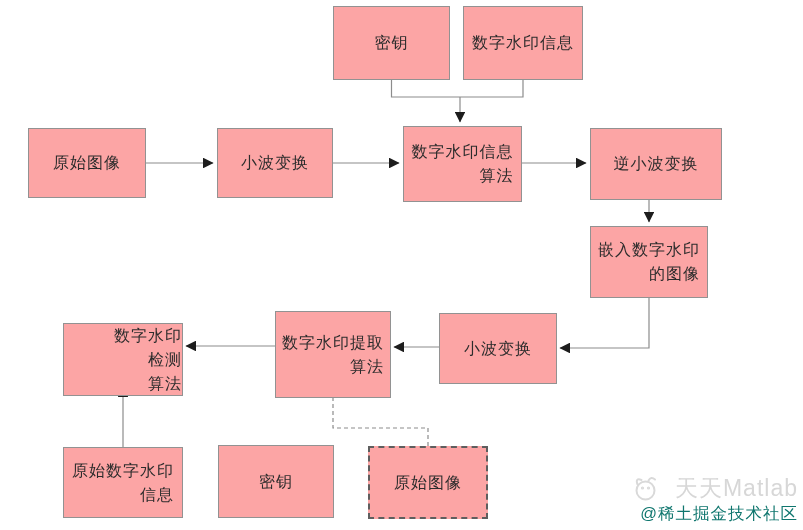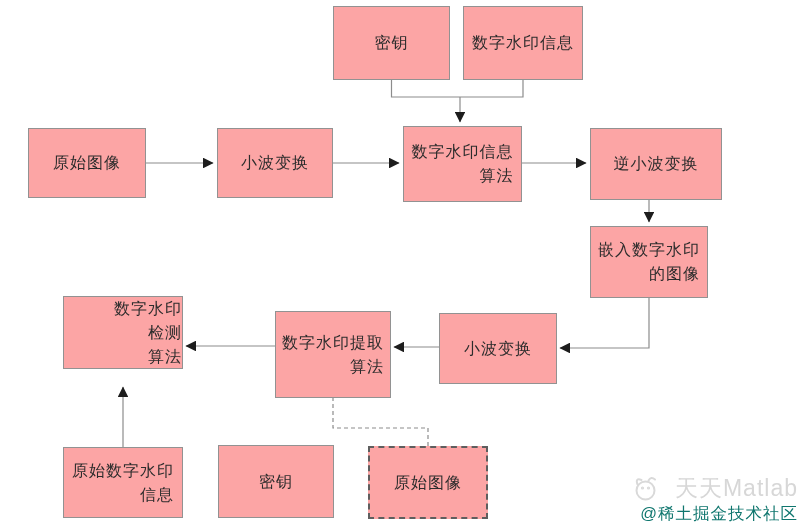--- a/index.html
+++ b/index.html
@@ -40,21 +40,21 @@
     border: 2px dashed #5e5e5e;
   }
   
   .n-key-top            { left:333px; top:6px;   width:117px; height:74px; }
   .n-watermark-info     { left:463px; top:6px;   width:120px; height:74px; }
   .n-original-image     { left:28px;  top:128px; width:118px; height:70px; }
   .n-wavelet-1          { left:217px; top:128px; width:116px; height:70px; }
   .n-embed-algorithm    { left:403px; top:126px; width:119px; height:76px; }
   .n-inverse-wavelet    { left:590px; top:128px; width:132px; height:72px; }
   .n-embedded-image     { left:590px; top:226px; width:118px; height:72px; }
-  .n-detect-algorithm   { left:63px;  top:296px; width:120px; height:73px;padding-left:44px; }
+  .n-detect-algorithm   { left:63px;  top:323px; width:120px; height:73px;padding-left:44px; }
   .n-extract-algorithm  { left:275px; top:311px; width:116px; height:87px; }
   .n-wavelet-2          { left:439px; top:313px; width:118px; height:71px; }
   .n-original-wm-info   { left:63px;  top:447px; width:120px; height:71px; }
   .n-key-bottom         { left:218px; top:445px; width:116px; height:73px; }
   .n-original-image-2   { left:368px; top:446px; width:120px; height:73px; }
 
   .watermark {
     position: absolute;
     right: 5px;
     bottom: 5px;

